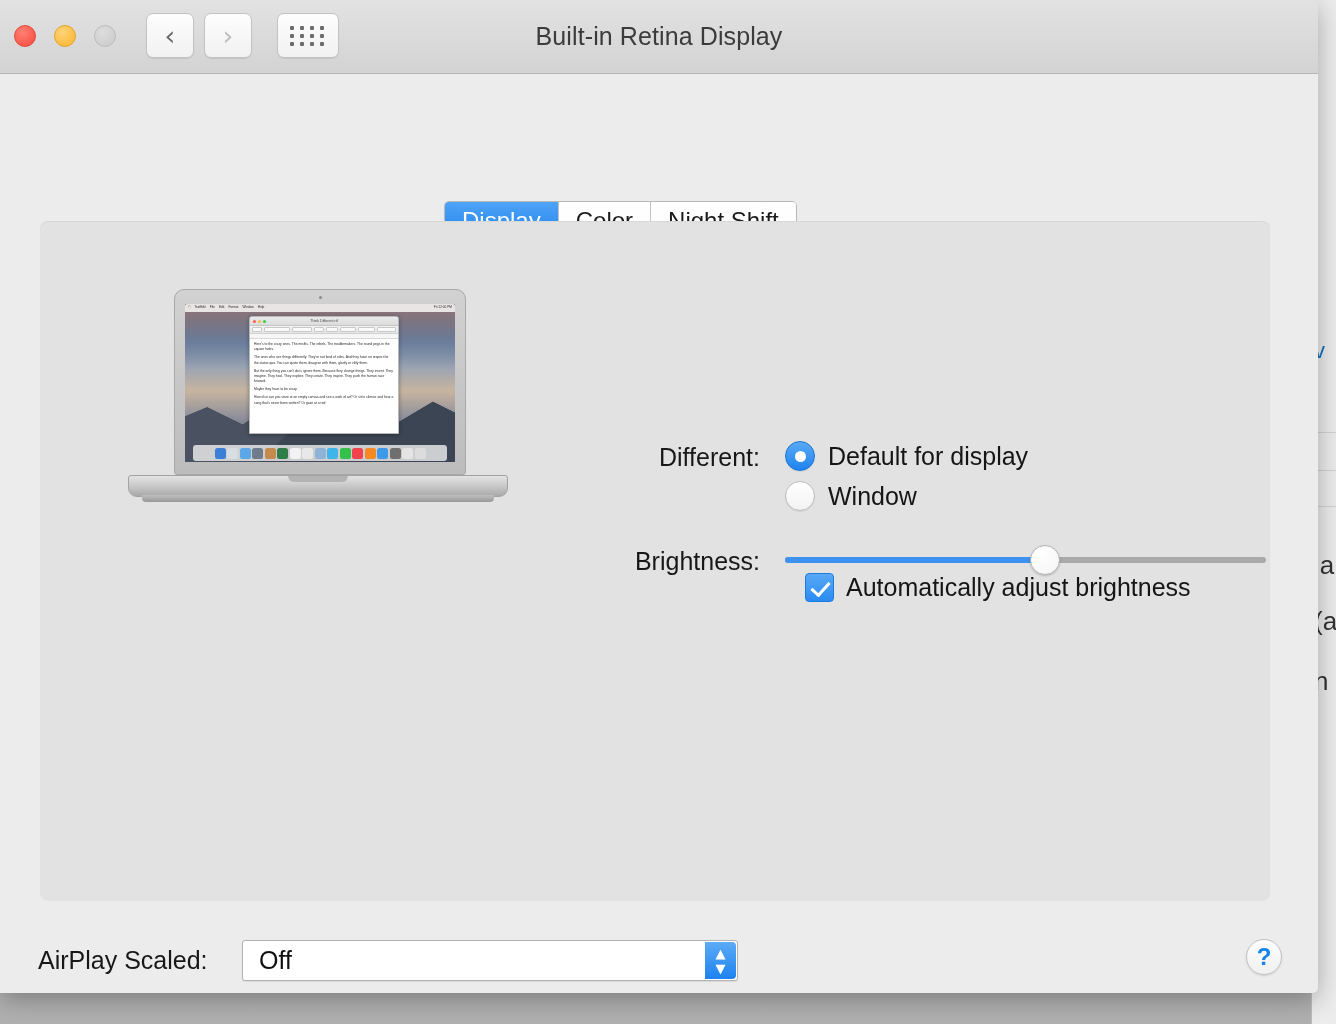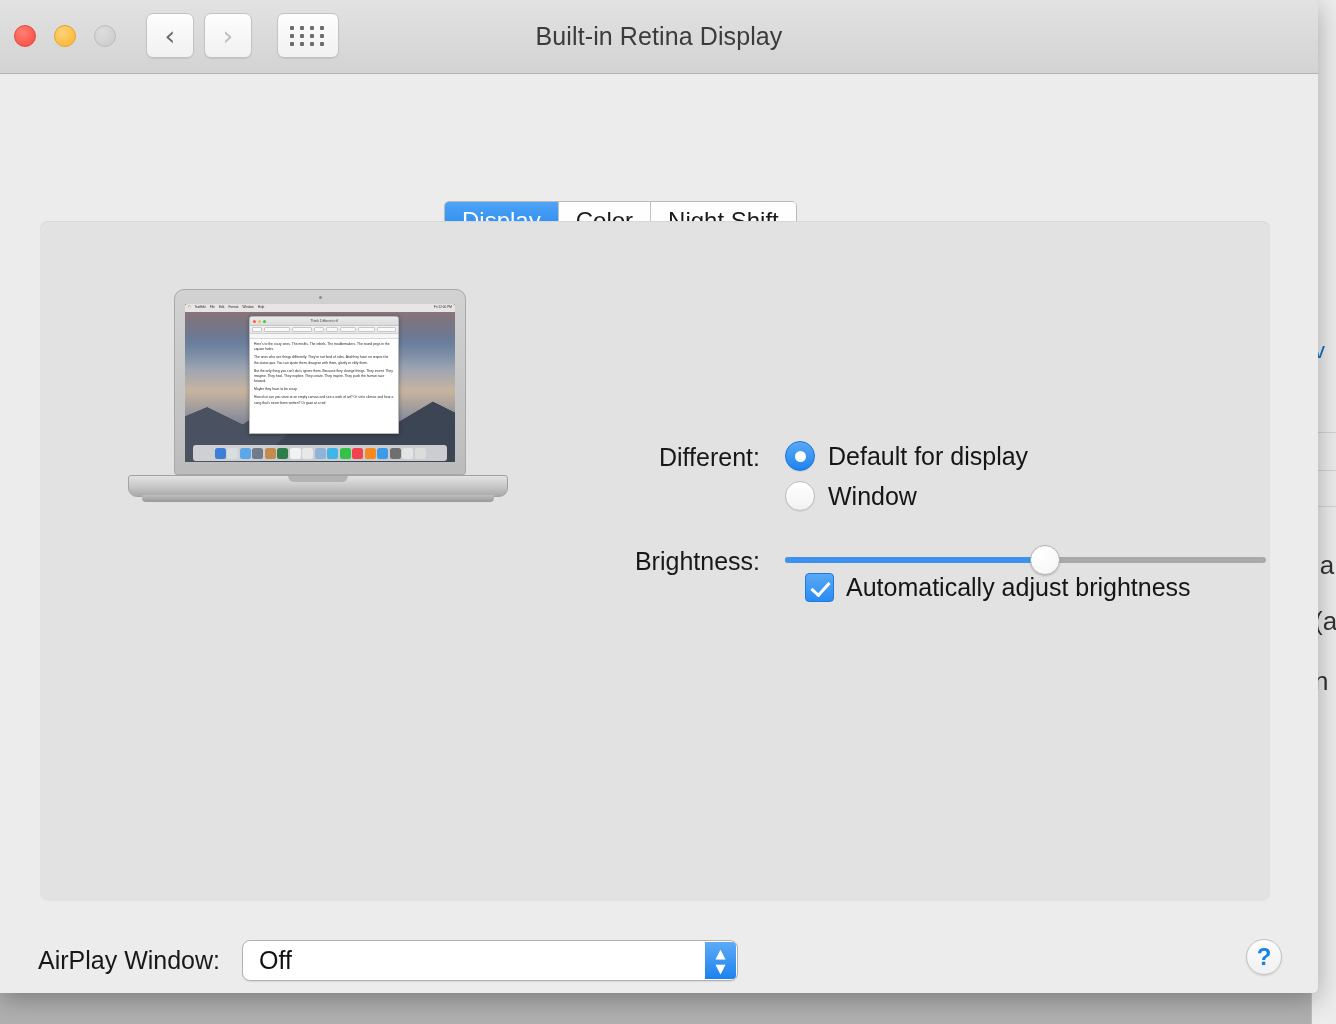--- a/index.html
+++ b/index.html
@@ -305,21 +305,21 @@
     transform: rotate(42deg);
   }
   .check-row span.lbl { font-size: 25px; color: #151515; }
 
   
   #airplay-label { position: absolute; left: 38px; top: 872px; font-size: 25px; color: #181818; }
   #airplay-select {
     position: absolute; left: 242px; top: 866px;
     width: 496px; height: 41px;
     background: #ffffff;
-    border: 1px solid #b2b2b2; border-radius: 8px;
+    border: 1px solid #b2b2b2; border-radius: 3px;
     display: flex; align-items: center;
     box-shadow: 0 1px 1px rgba(0,0,0,0.08);
   }
   #airplay-value { font-size: 25px; color: #111; padding-left: 16px; }
   #airplay-arrows {
     position: absolute; right: 1px; top: 1px; bottom: 1px; width: 31px;
     background: linear-gradient(180deg, #5cabf6 0%, #1d82ef 100%);
     border-radius: 0 4px 4px 0;
     display: flex; flex-direction: column; align-items: center; justify-content: center;
     gap: 2px; color: #fff; font-size: 13px; line-height: 1;
@@ -490,21 +490,21 @@
         <div class="thumb" id="slider-thumb" style="left: 54%;"></div>
       </div>
 
       <div class="check-row" id="auto-bright">
         <span class="cbox on"></span>
         <span class="lbl">Automatically adjust brightness</span>
       </div>
 
     </div>
 
-    <div id="airplay-label">AirPlay Window:</div>
+    <div id="airplay-label">AirPlay Scaled:</div>
     <div id="airplay-select">
       <span id="airplay-value">Off</span>
       <span id="airplay-arrows">
         <span>▲</span>
         <span>▼</span>
       </span>
     </div>
 
     <div id="help-btn">
       <span>?</span>

